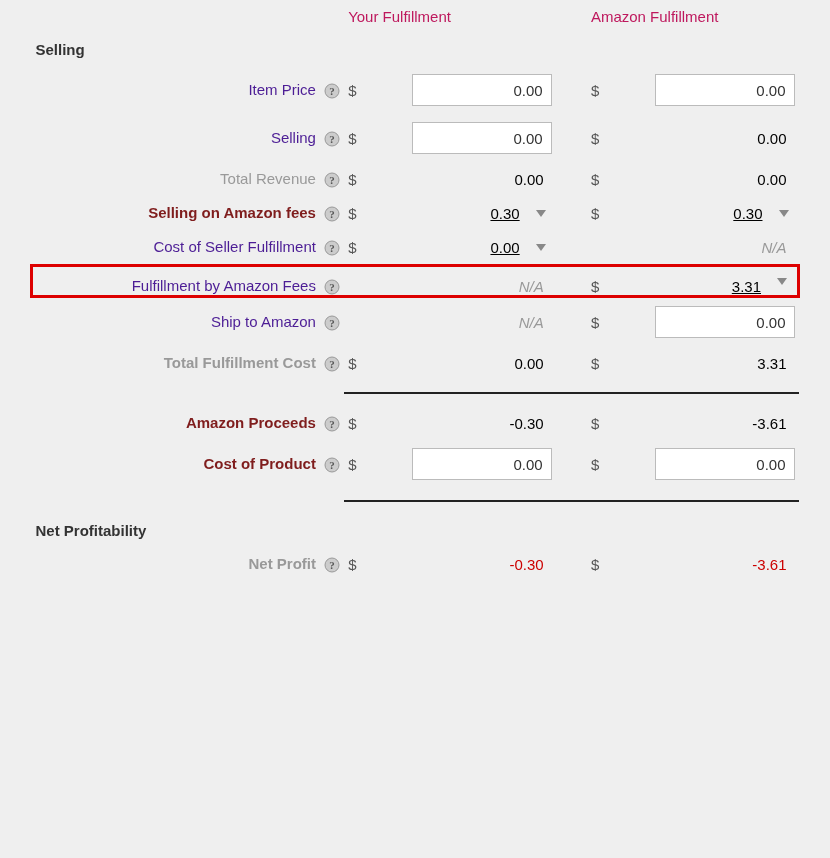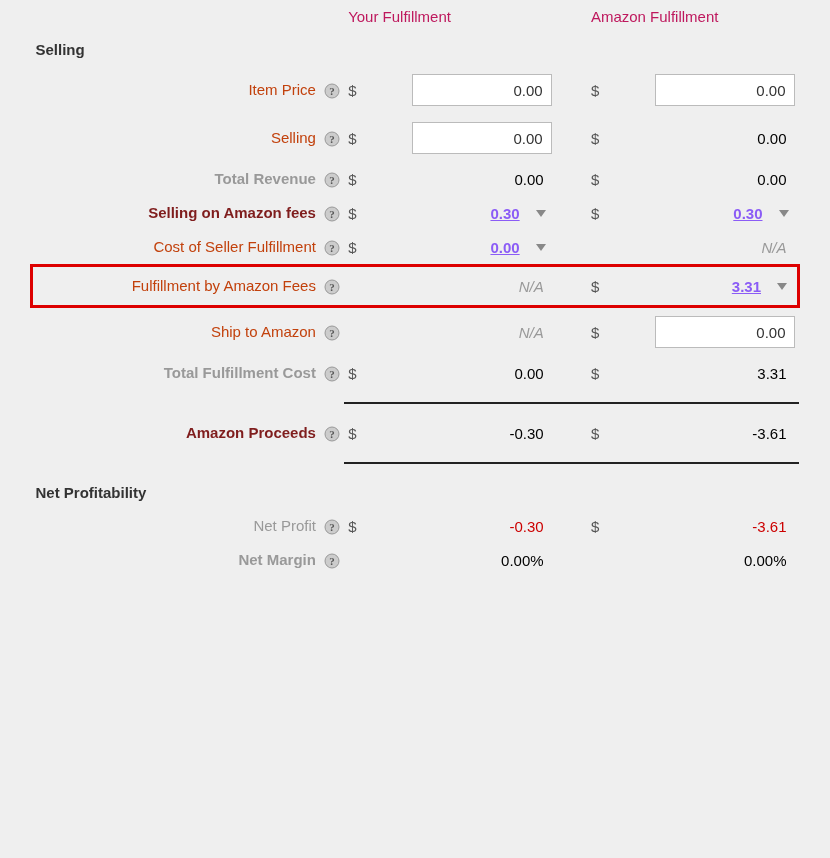--- a/index.html
+++ b/index.html
@@ -33,21 +33,21 @@
   }
   .section-header td {
     font-weight: bold;
     color: #333;
     font-size: 16px;
     padding-top: 14px;
     padding-bottom: 14px;
   }
   .row-label {
     text-align: right;
-    color: #c2410c;
+    color: #4c1d95;
     padding-right: 6px;
     width: 300px;
     white-space: nowrap;
   }
   .row-label.dimmed { color: #999; }
   .row-label.bold { font-weight: bold; color: #7f1d1d; }
   .help-icon {
     display: inline-block;
     vertical-align: middle;
     margin-left: 4px;
@@ -85,24 +85,23 @@
     text-align: right;
     padding-right: 8px;
   }
   .na {
     color: #999;
     font-style: italic;
   }
   .neg { color: #c00; }
 
   .link-val {
-    color: #8b5cf6;
+    color: #000000;
     text-decoration: underline;
     cursor: pointer;
-    font-weight: bold;
   }
   .dd-cell {
     padding-right: 28px !important;
   }
   .dd-arrow {
     display: inline-block;
     width: 0; height: 0;
     border-left: 5px solid transparent;
     border-right: 5px solid transparent;
     border-top: 7px solid #888;
@@ -118,21 +117,21 @@
   }
   tr.hr div {
     border-top: 2px solid #222;
     height: 0;
   }
 
   tr.highlight td {
     border-top: 3px solid #d00;
     border-bottom: 3px solid #d00;
     padding-top: 10px;
-    padding-bottom: 10px;
+    padding-bottom: 0;
   }
   tr.highlight td:first-child { border-left: 3px solid #d00; }
   tr.highlight td:last-child { border-right: 3px solid #d00; }
 </style>
 </head>
 <body>
 
 <div class="wrap">
 <table class="calc">
   <tbody>
@@ -172,21 +171,21 @@
     </td>
     <td class="cur-col">$</td>
     <td class="val-col"><input class="num" value="0.00" style=""></td>
     <td class="gap-col"></td>
     <td class="cur-col">$</td>
     <td class="val-col"><span class="static-val">0.00</span></td>
   </tr>
 
   <tr>
     <td class="row-label dimmed">
-      <span style="font-weight:bold;">Total Revenue</span>
+      <span style="font-weight:normal;">Total Revenue</span>
       <span class="help-icon"><svg width="16" height="16">
                 <circle cx="8" cy="8" r="7" fill="#ccc" stroke="#999"></circle>
                 <text x="8" y="12" text-anchor="middle" font-size="11" fill="#555" font-family="Georgia" font-weight="bold">?</text>
               </svg></span>
     </td>
     <td class="cur-col">$</td>
     <td class="val-col"><span class="static-val">0.00</span></td>
     <td class="gap-col"></td>
     <td class="cur-col">$</td>
     <td class="val-col"><span class="static-val">0.00</span></td>
@@ -295,57 +294,57 @@
                 <text x="8" y="12" text-anchor="middle" font-size="11" fill="#555" font-family="Georgia" font-weight="bold">?</text>
               </svg></span>
     </td>
     <td class="cur-col">$</td>
     <td class="val-col"><span class="static-val">-0.30</span></td>
     <td class="gap-col"></td>
     <td class="cur-col">$</td>
     <td class="val-col"><span class="static-val">-3.61</span></td>
   </tr>
 
+  <tr>
+    <td class="row-label bold">
+      <span>Cost of Product</span>
+      <span class="help-icon"><svg width="16" height="16">
+                <circle cx="8" cy="8" r="7" fill="#ccc" stroke="#999"></circle>
+                <text x="8" y="12" text-anchor="middle" font-size="11" fill="#555" font-family="Georgia" font-weight="bold">?</text>
+              </svg></span>
+    </td>
+    <td class="cur-col">$</td>
+    <td class="val-col"><input class="num" value="0.00" style=""></td>
+    <td class="gap-col"></td>
+    <td class="cur-col">$</td>
+    <td class="val-col"><input class="num" value="0.00" style=""></td>
+  </tr>
 
   <tr class="hr">
           <td></td>
           <td colspan="5">
             <div></div>
           </td>
         </tr>
 
   <tr class="section-header">
           <td colspan="6">Net Profitability</td>
         </tr>
 
   <tr>
     <td class="row-label dimmed">
-      <span style="font-weight:normal;">Net Profit</span>
+      <span style="font-weight:bold;">Net Profit</span>
       <span class="help-icon"><svg width="16" height="16">
                 <circle cx="8" cy="8" r="7" fill="#ccc" stroke="#999"></circle>
                 <text x="8" y="12" text-anchor="middle" font-size="11" fill="#555" font-family="Georgia" font-weight="bold">?</text>
               </svg></span>
     </td>
     <td class="cur-col">$</td>
     <td class="val-col"><span class="static-val neg">-0.30</span></td>
     <td class="gap-col"></td>
     <td class="cur-col">$</td>
     <td class="val-col"><span class="static-val neg">-3.61</span></td>
   </tr>
 
-  <tr>
-    <td class="row-label dimmed">
-      <span style="font-weight:bold;">Net Margin</span>
-      <span class="help-icon"><svg width="16" height="16">
-                <circle cx="8" cy="8" r="7" fill="#ccc" stroke="#999"></circle>
-                <text x="8" y="12" text-anchor="middle" font-size="11" fill="#555" font-family="Georgia" font-weight="bold">?</text>
-              </svg></span>
-    </td>
-    <td class="cur-col"></td>
-    <td class="val-col"><span class="static-val">0.00%</span></td>
-    <td class="gap-col"></td>
-    <td class="cur-col"></td>
-    <td class="val-col"><span class="static-val">0.00%</span></td>
-  </tr>
 
 </tbody>
     </table>
 </div>
 
 </body></html>

